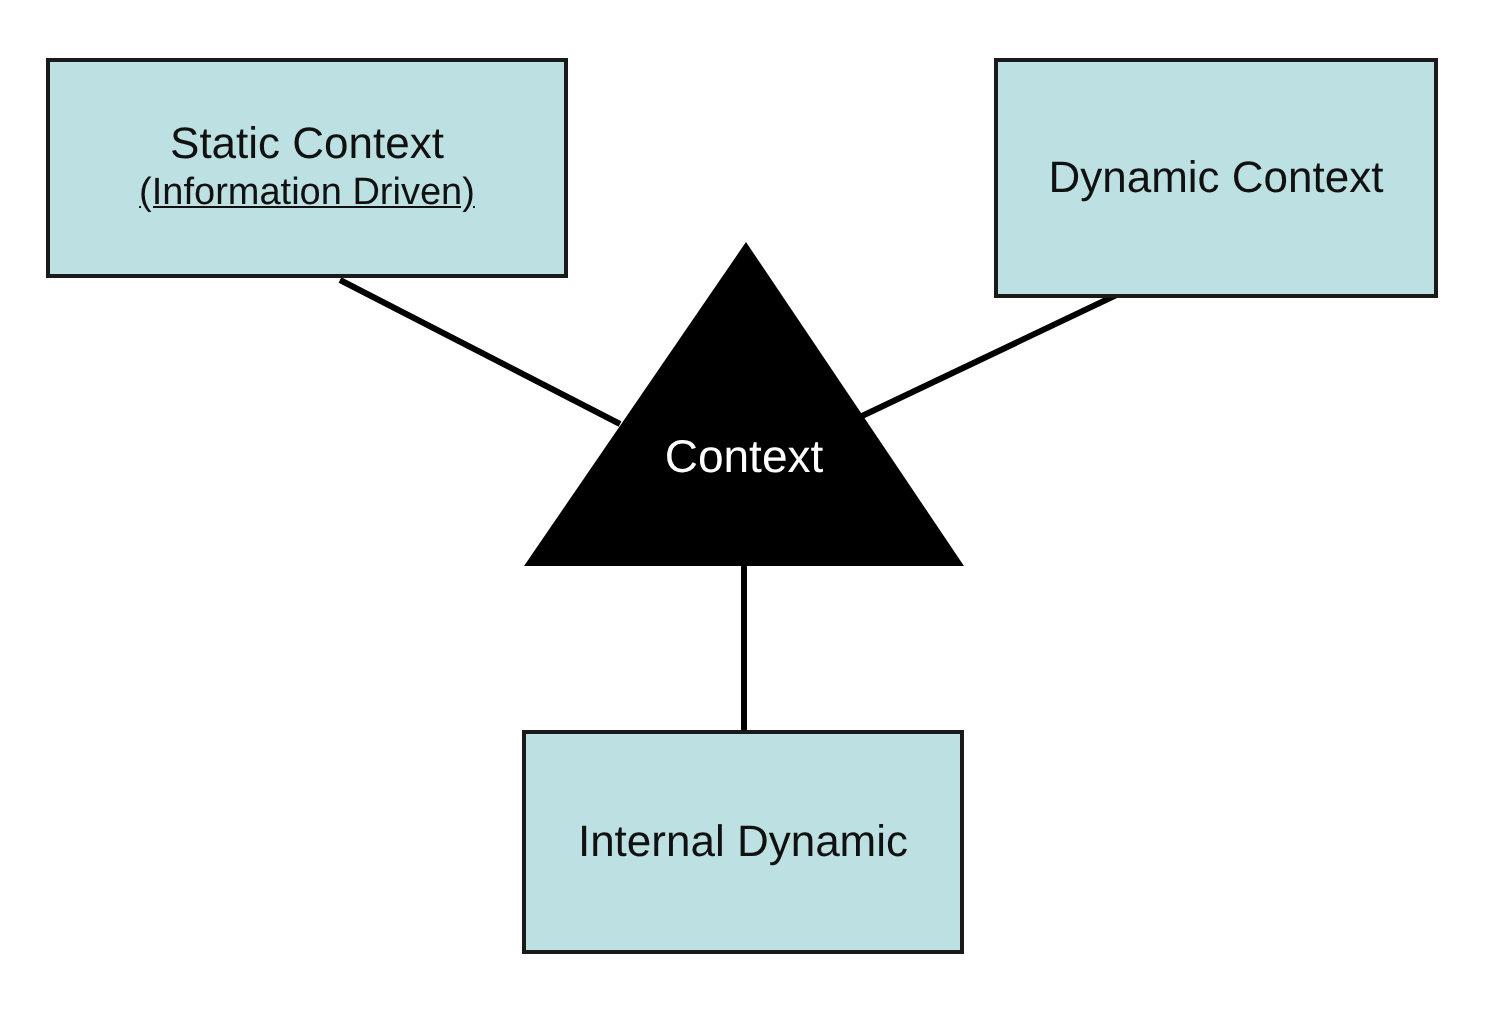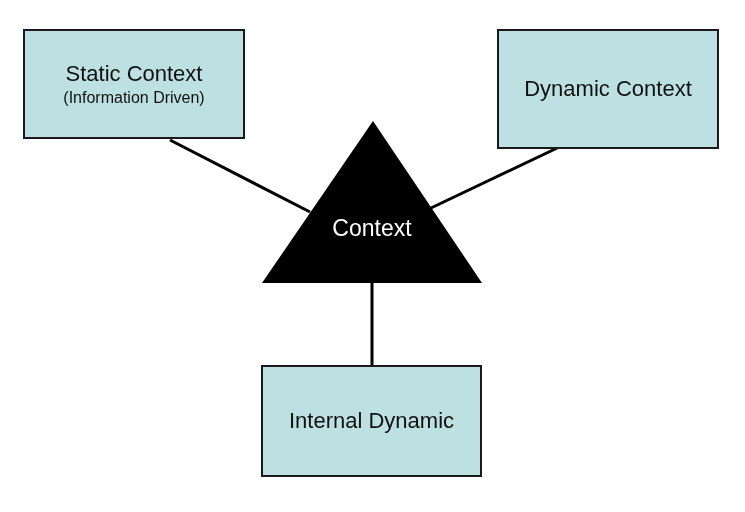--- a/index.html
+++ b/index.html
@@ -33,34 +33,35 @@
     position: absolute;
     box-sizing: border-box;
     background: var(--box-fill, #bde0e2);
     border: 2px solid var(--box-border, #1a1a1a);
     display: flex;
     flex-direction: column;
     justify-content: center;
     align-items: center;
     text-align: center;
   }
-  .node-box.static   { left: 23px;  top: 29px;  width: 222px; height: 110px; }
+  .node-box.static   { left: 23px;  top: 29px;  width: 261px; height: 110px; }
   .node-box.dynamic  { left: 497px; top: 29px;  width: 222px; height: 120px; }
   .node-box.internal { left: 261px; top: 365px; width: 221px; height: 112px; }
   .node-title {
     font-size: 22px;
     line-height: 1.2;
     color: var(--box-text, #111111);
     white-space: nowrap;
   }
   .node-subtitle {
-    font-size: 16px;
+    font-size: 19px;
     line-height: 1.2;
     color: var(--box-text, #111111);
     white-space: nowrap;
+    text-decoration: underline;
   }
   .triangle-label {
     position: absolute;
     left: 372px;
     top: 215px;
     transform: translateX(-50%);
     font-size: 23px;
     color: var(--triangle-text, #ffffff);
     white-space: nowrap;
   }

